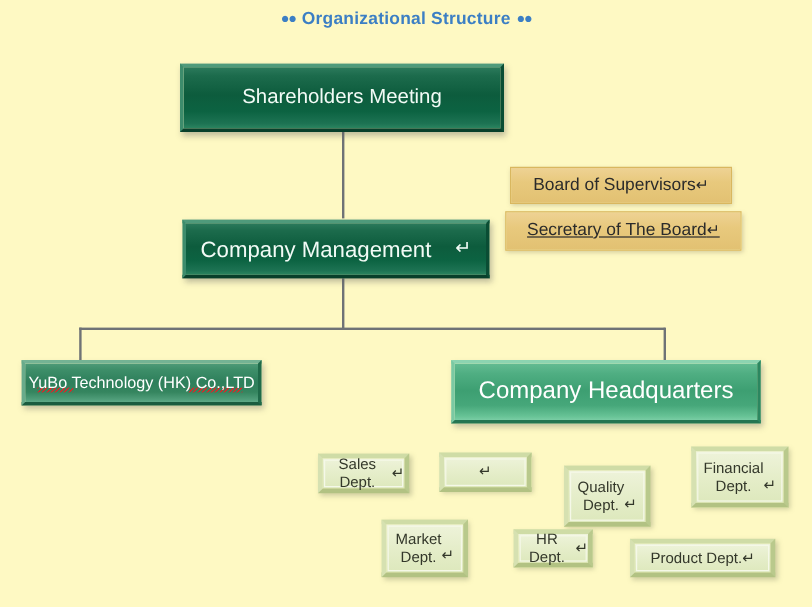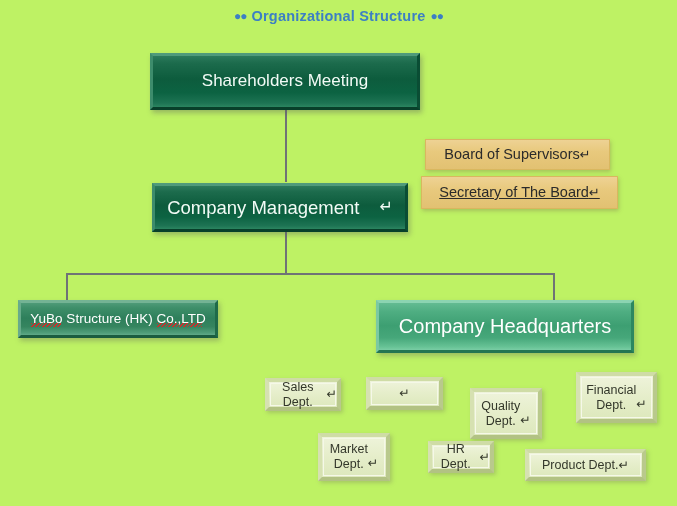--- a/index.html
+++ b/index.html
@@ -10,21 +10,21 @@
     width: 677px;
     height: 506px;
     background: #ffffff;
     font-family: "Liberation Sans", sans-serif;
     overflow: hidden;
   }
   #canvas {
     position: relative;
     width: 677px;
     height: 506px;
-    background: #bef264;
+    background: #fef9c3;
   }
 
   
   #chart-title {
     position: absolute;
     left: 0;
     top: 8px;
     width: 677px;
     text-align: center;
     font-size: 14.5px;
@@ -170,21 +170,21 @@
 
   <div class="node sand" style="left:425px; top:139px; width:185px; height:31px; font-size:14.5px;">
     <span class="lbl">Board of Supervisors</span><span class="ret" style="position:relative; z-index:3; font-size:13px;">↵</span>
   </div>
 
   <div class="node sand" style="left:421px; top:176px; width:197px; height:33px; font-size:14.5px;text-decoration:underline;">
     <span class="lbl">Secretary of The Board</span><span class="ret" style="position:relative; z-index:3; font-size:13px;">↵</span>
   </div>
 
   <div class="node green-mid-deep" style="left:18px; top:300px; width:200px; height:38px; font-size:13.5px;">
-    <span class="lbl">YuBo Structure (HK) Co.,LTD</span>
+    <span class="lbl">YuBo Technology (HK) Co.,LTD</span>
     <span class="sq" style="left:10px; bottom:8px; width:30px;"></span>
     <span class="sq" style="right:13px; bottom:8px; width:45px;"></span>
   </div>
 
   <div class="node green-mid" style="left:376px; top:300px; width:258px; height:53px; font-size:20px;">
     <span class="lbl">Company Headquarters</span>
   </div>
 
   <div class="node dept" style="left:265px; top:378px; width:76px; height:33px;">
     <span class="lbl">Sales Dept.</span><span class="ret" style="position:relative; z-index:3;">↵</span>

